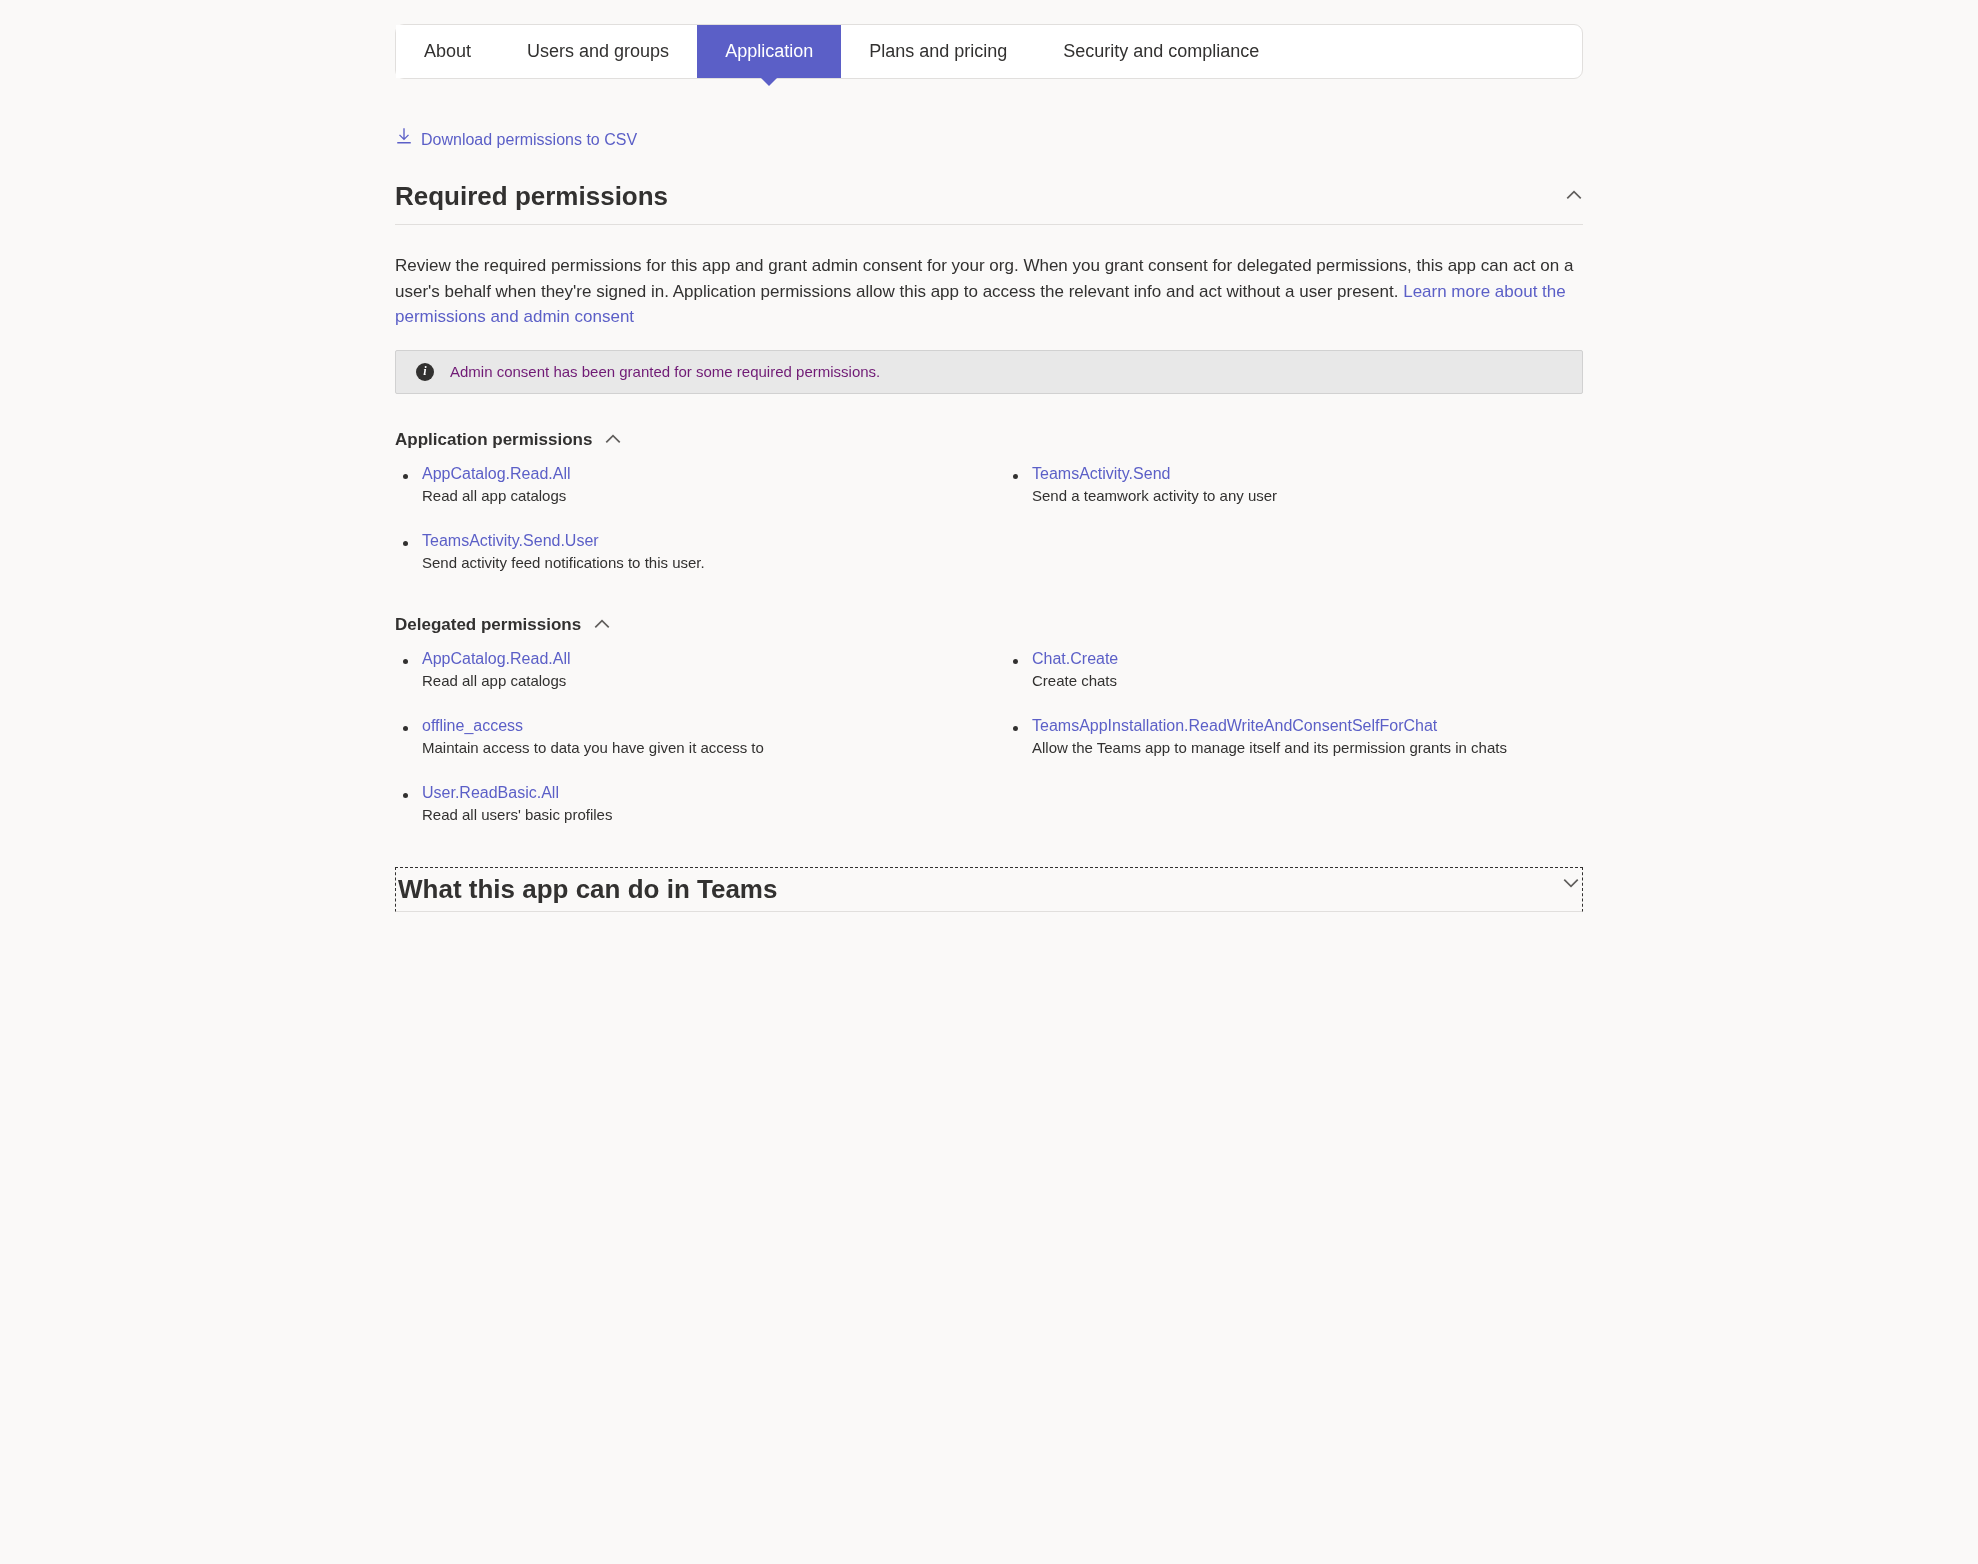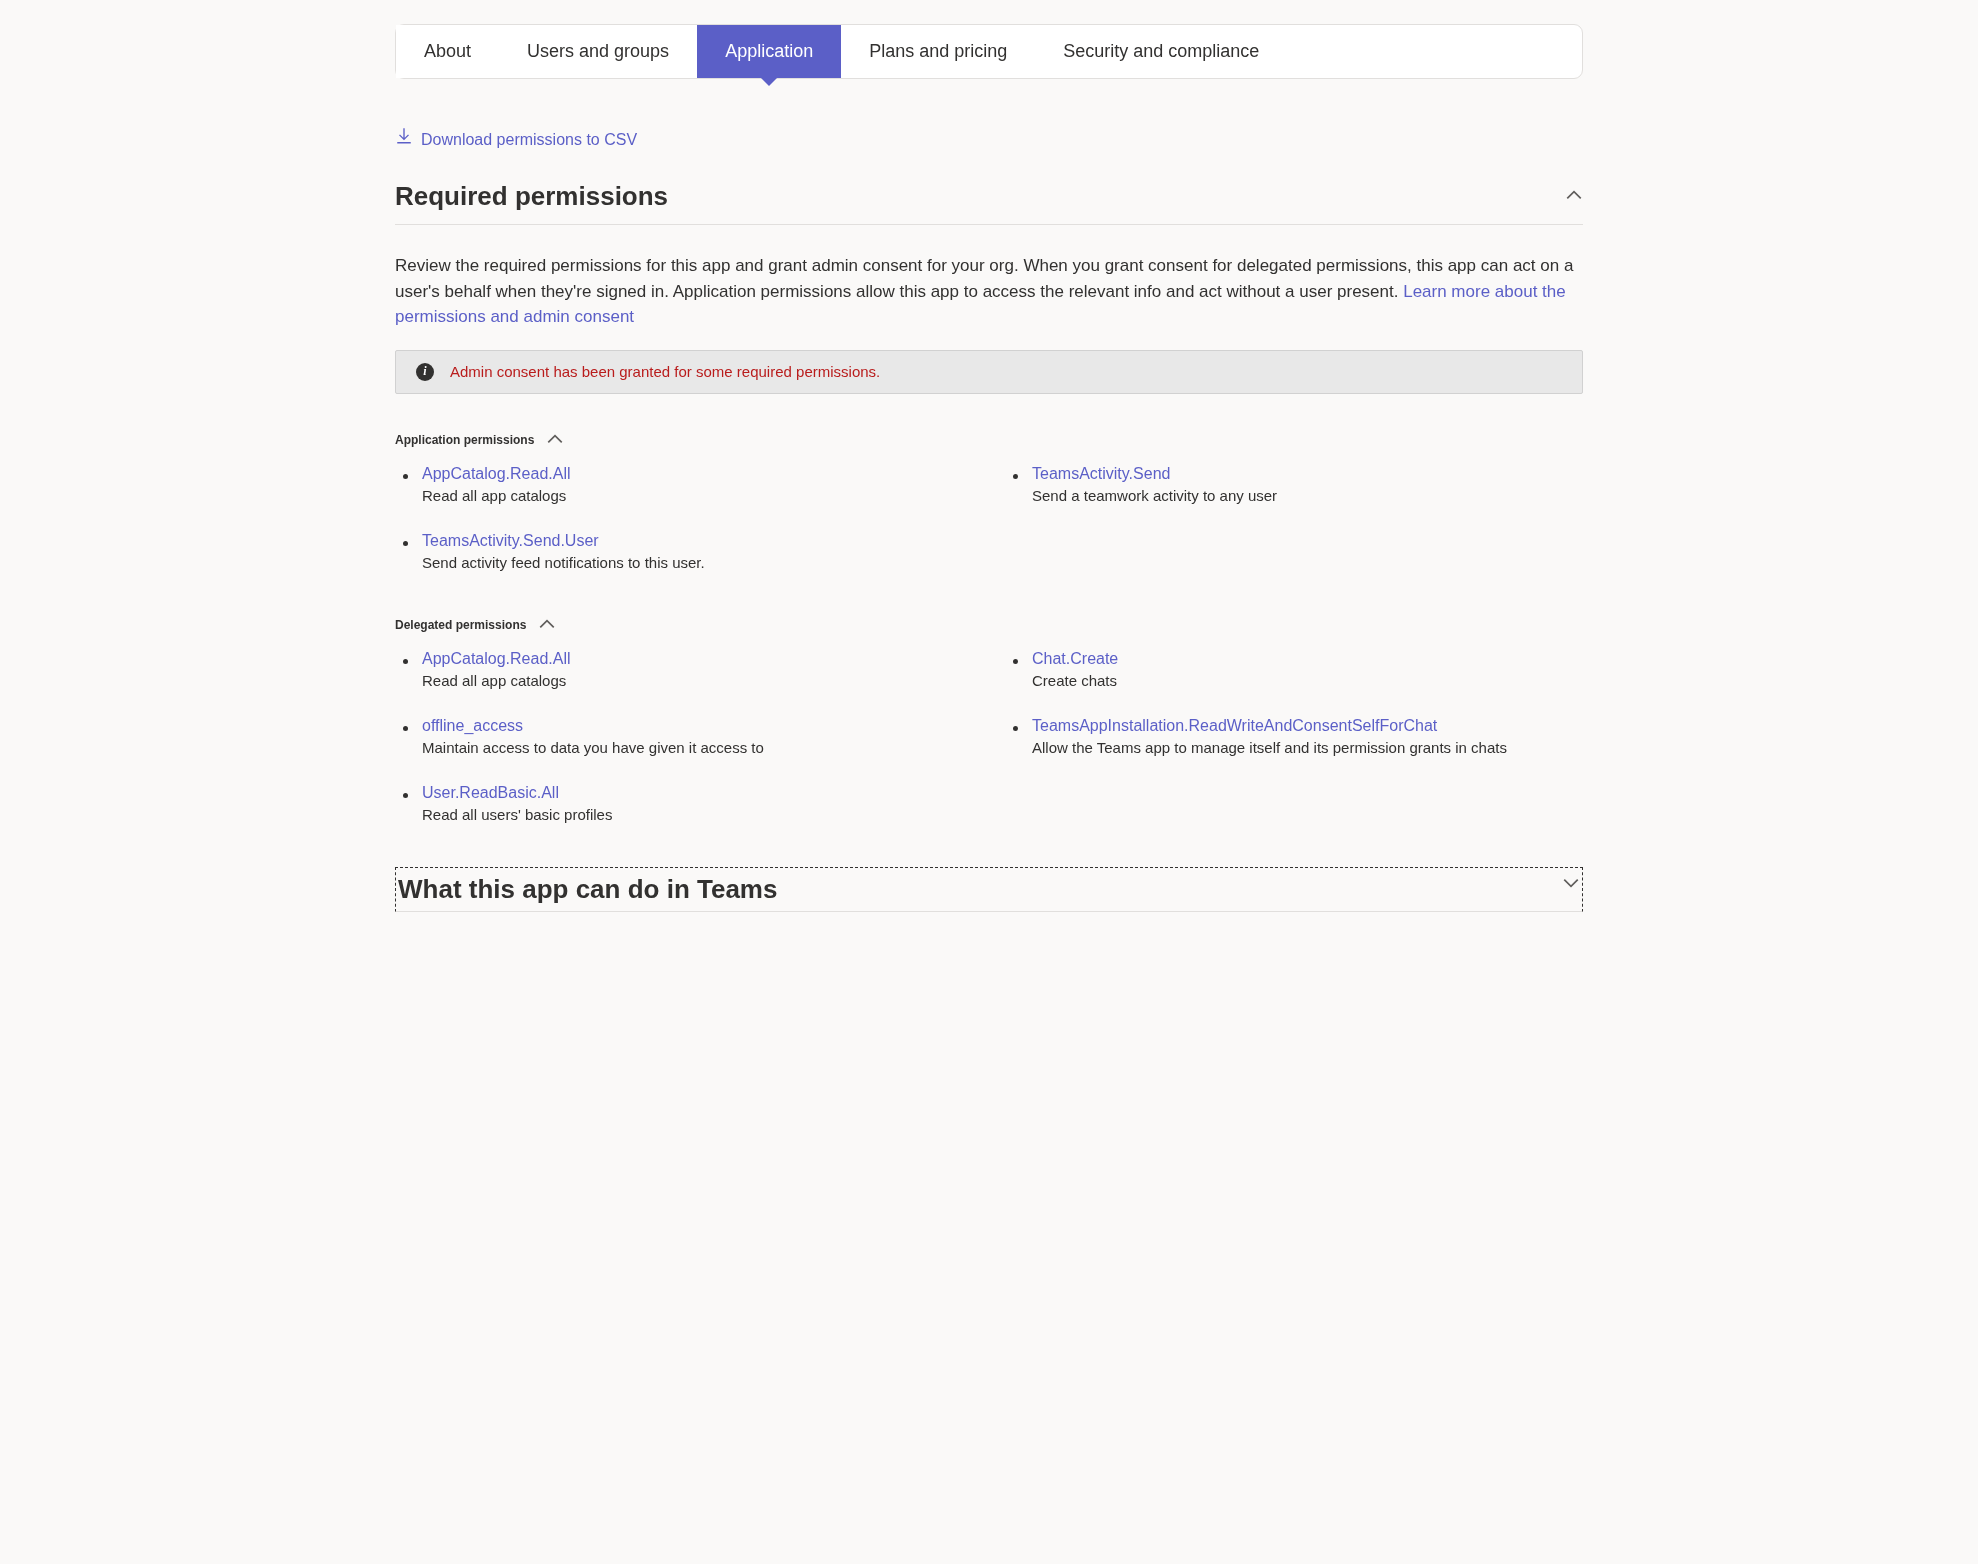--- a/index.html
+++ b/index.html
@@ -120,31 +120,31 @@
       justify-content: center;
       color: #fff;
       font-size: 12px;
       font-weight: bold;
       flex-shrink: 0;
       font-style: italic;
       font-family: Georgia, serif;
     }
     .info-text {
       font-size: 15px;
-      color: #b91c1c;
+      color: #701a75;
     }
     .subsection-header {
       display: flex;
       align-items: center;
       gap: 12px;
       margin-bottom: 14px;
       margin-top: 8px;
     }
     .subsection-title {
-      font-size: 12px;
+      font-size: 17px;
       font-weight: 600;
       color: #323130;
     }
     .perms-grid {
       display: grid;
       grid-template-columns: 1fr 1fr;
       column-gap: 40px;
       row-gap: 28px;
       margin-bottom: 44px;
       padding-left: 8px;

